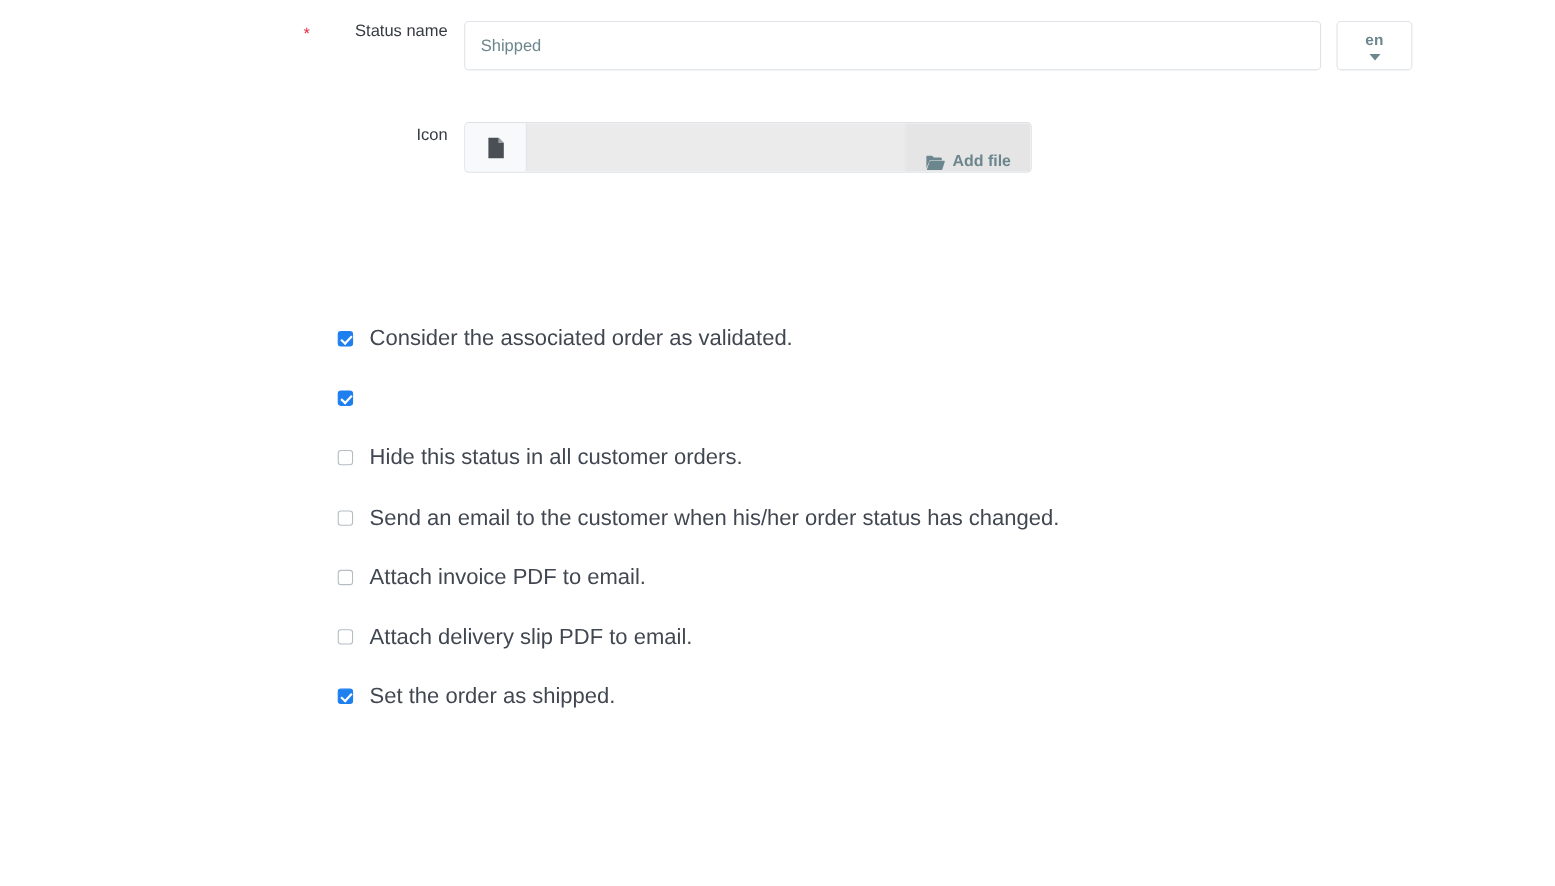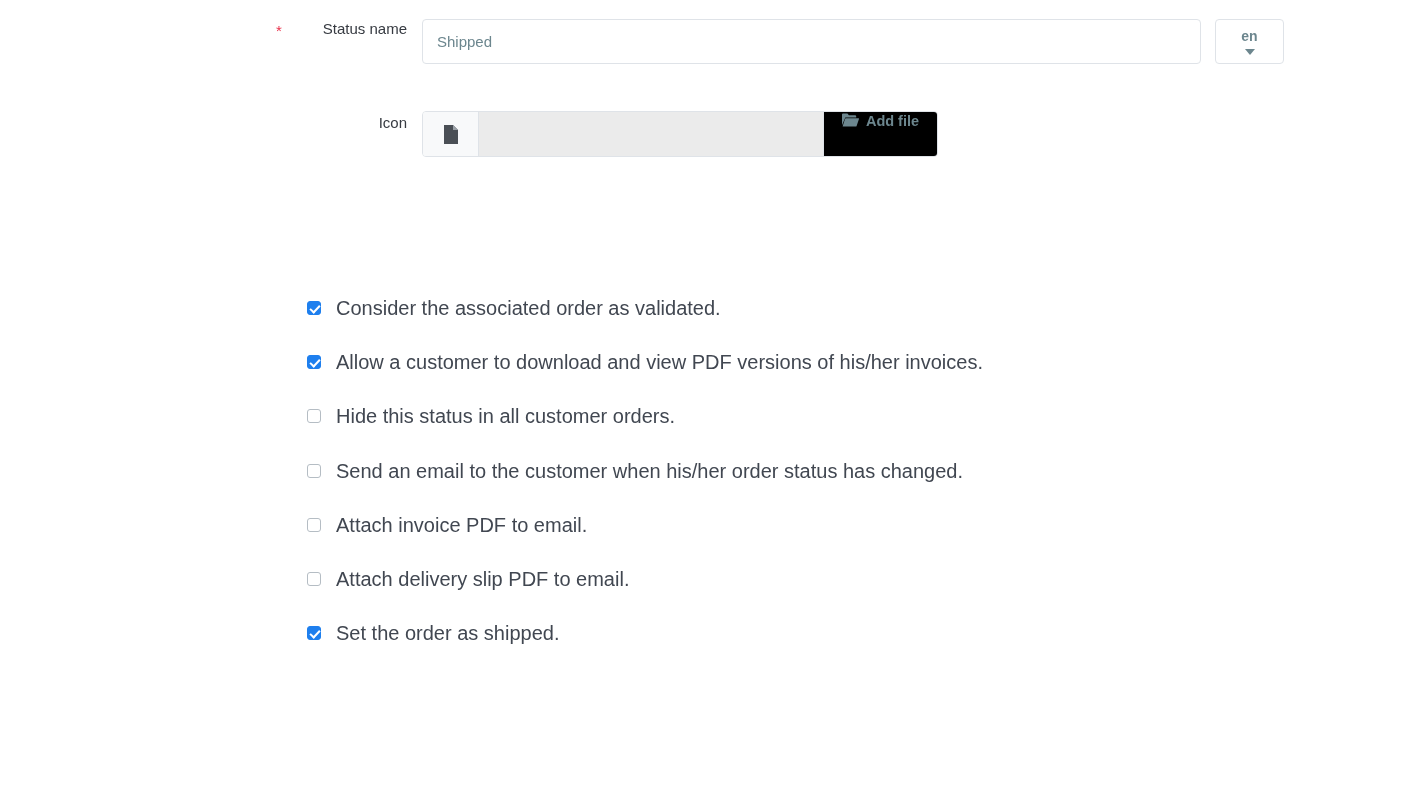--- a/index.html
+++ b/index.html
@@ -108,23 +108,23 @@
     justify-content: center;
   }
   .doc-glyph { display: block; }
   .file-fill {
     width: 345px;
     background: #ebebeb;
     border-right: 1px solid #dfe3e8;
   }
   .add-file-btn {
     width: 113px;
-    background: #000000;
-    display: flex;
-    align-items: flex-start;
+    background: #e5e5e5;
+    display: flex;
+    align-items: flex-end;
     justify-content: center;
     gap: 7px;
     cursor: pointer;
     border: 0;
     font-family: "Liberation Sans", sans-serif;
   }
   .add-file-btn .afb-label {
     font-size: 14.5px;
     color: #6c868e;
     font-weight: 600;
@@ -249,21 +249,20 @@
   </div>
 
 
   <div class="checklist" id="checklist">
       <div class="check-row">
         <span class="cbox checked"></span>
         <span class="check-label">Consider the associated order as validated.</span>
       </div>
       <div class="check-row">
         <span class="cbox checked"></span>
-        <span class="check-label">Allow a customer to download and view PDF versions of his/her invoices.</span>
       </div>
       <div class="check-row">
         <span class="cbox"></span>
         <span class="check-label">Hide this status in all customer orders.</span>
       </div>
       <div class="check-row">
         <span class="cbox"></span>
         <span class="check-label">Send an email to the customer when his/her order status has changed.</span>
       </div>
       <div class="check-row">

